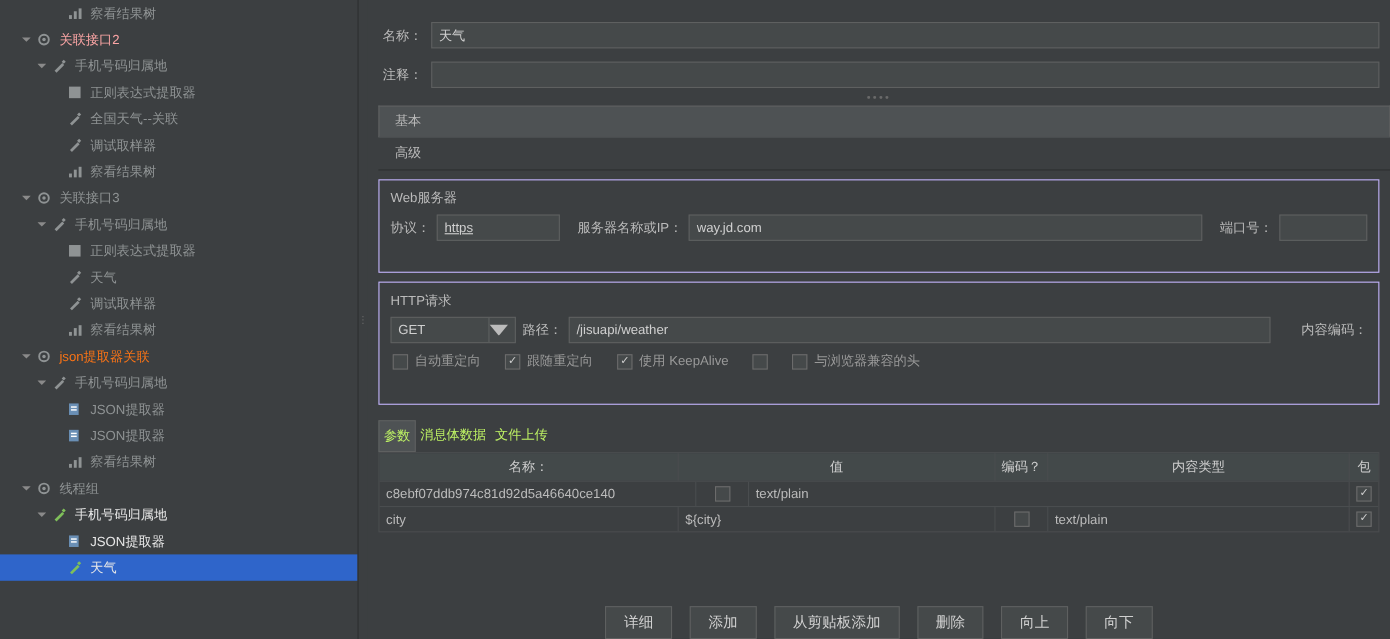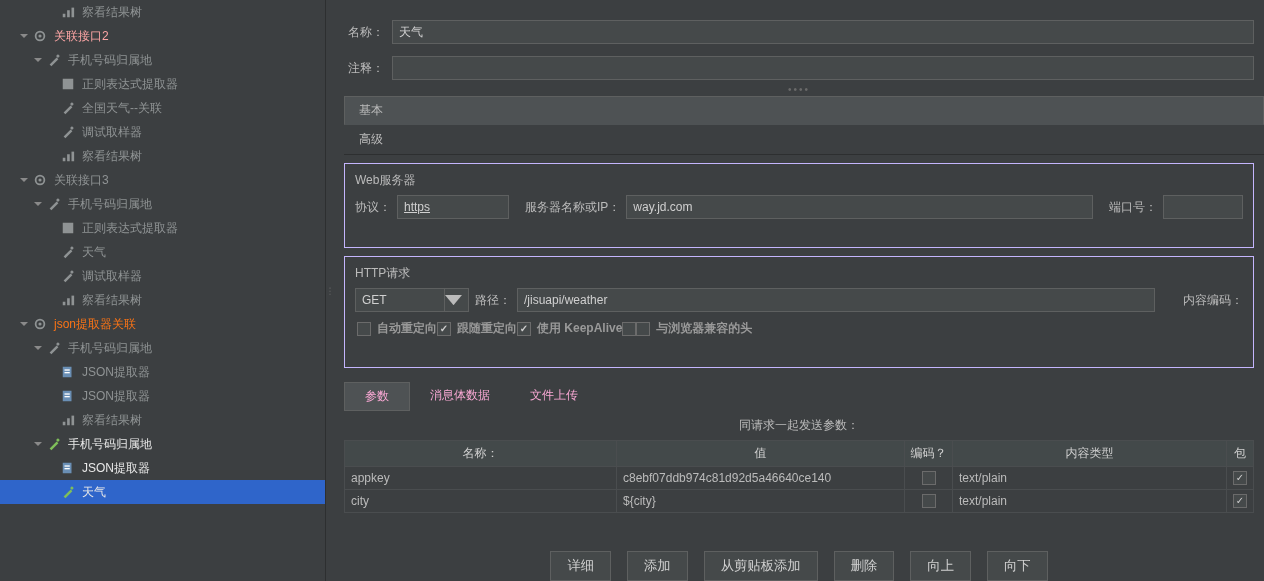--- a/index.html
+++ b/index.html
@@ -135,23 +135,23 @@
   width: 18px;
   border-left: 1px solid #5e6060;
   height: 100%;
   display: flex;
   align-items: center;
   justify-content: center;
 }
 .check-row {
   display: flex;
   align-items: center;
+  gap: 22px;
   padding: 8px 2px 2px;
   color: #999;
-  font-weight: bold;
 }
 .cb {
   display: inline-flex;
   align-items: center;
   gap: 6px;
 }
 .cb-box {
   width: 14px;
   height: 14px;
   border: 1px solid #6b6b6b;
@@ -162,22 +162,22 @@
   color:#cfcfcf;
   font-size: 10px;
   line-height: 1;
 }
 .cb.checked .cb-box::after { content: "✓"; }
 .param-tabs {
   display: flex;
   margin: 6px 0 0 10px;
 }
 .param-tab {
-  padding: 5px 20px;
-  color: #f9a8d4;
+  padding: 5px 4px;
+  color: #bef264;
 }
 .param-tab.active {
   background: #4e5254;
   border: 1px solid #5e6060;
 }
 .table-title {
   text-align: center;
   padding: 6px 0;
   color: #bbbbbb;
 }
@@ -449,20 +449,35 @@
       <span class="indent i3"></span>
       <span class="toggle"></span>
       <span class="tree-icon">
         <svg viewBox="0 0 16 16">
           <rect x="2" y="10" width="3" height="4" fill="#8f9394"></rect>
           <rect x="7" y="6" width="3" height="8" fill="#8f9394"></rect>
           <rect x="12" y="3" width="3" height="11" fill="#8f9394"></rect>
         </svg>
       </span>
       <span style="color:#8f9394">察看结果树</span>
+    </div>
+    <div class="tree-item">
+      <span class="indent i1"></span>
+      <span class="toggle">
+        <svg viewBox="0 0 8 8">
+          <path d="M0 2 L4 6 L8 2" fill="#8a8a8a"></path>
+        </svg>
+      </span>
+      <span class="tree-icon">
+        <svg viewBox="0 0 16 16">
+          <circle cx="8" cy="8" r="5" fill="none" stroke="#8f9394" stroke-width="2"></circle>
+          <circle cx="8" cy="8" r="1.8" fill="#8f9394"></circle>
+        </svg>
+      </span>
+      <span style="color:#8f9394">线程组</span>
     </div>
     <div class="tree-item">
       <span class="indent i2"></span>
       <span class="toggle">
         <svg viewBox="0 0 8 8">
           <path d="M0 2 L4 6 L8 2" fill="#8a8a8a"></path>
         </svg>
       </span>
       <span class="tree-icon">
         <svg viewBox="0 0 16 16">
@@ -566,33 +581,31 @@
         </label>
     </div>
   </div>
 
   <div class="param-tabs">
     <div class="param-tab active">参数</div>
     <div class="param-tab">消息体数据</div>
     <div class="param-tab">文件上传</div>
   </div>
 
-  <div class="table-title">同请求一起发送参数：</div>
 
   <div class="param-table">
     <div class="thead">
       <div class="th col-name">名称：</div>
       <div class="th col-value">值</div>
       <div class="th col-encode">编码？</div>
       <div class="th col-type">内容类型</div>
       <div class="th col-last">包</div>
     </div>
     <div id="table-body">
         <div class="trow">
-          <div class="td col-name">appkey</div>
           <div class="td col-value">c8ebf07ddb974c81d92d5a46640ce140</div>
           <div class="td col-encode">
             <span class="cb-box"></span>
           </div>
           <div class="td col-type">text/plain</div>
           <div class="td col-last">
             <span class="cb-box">✓</span>
           </div>
         </div>
         <div class="trow">

